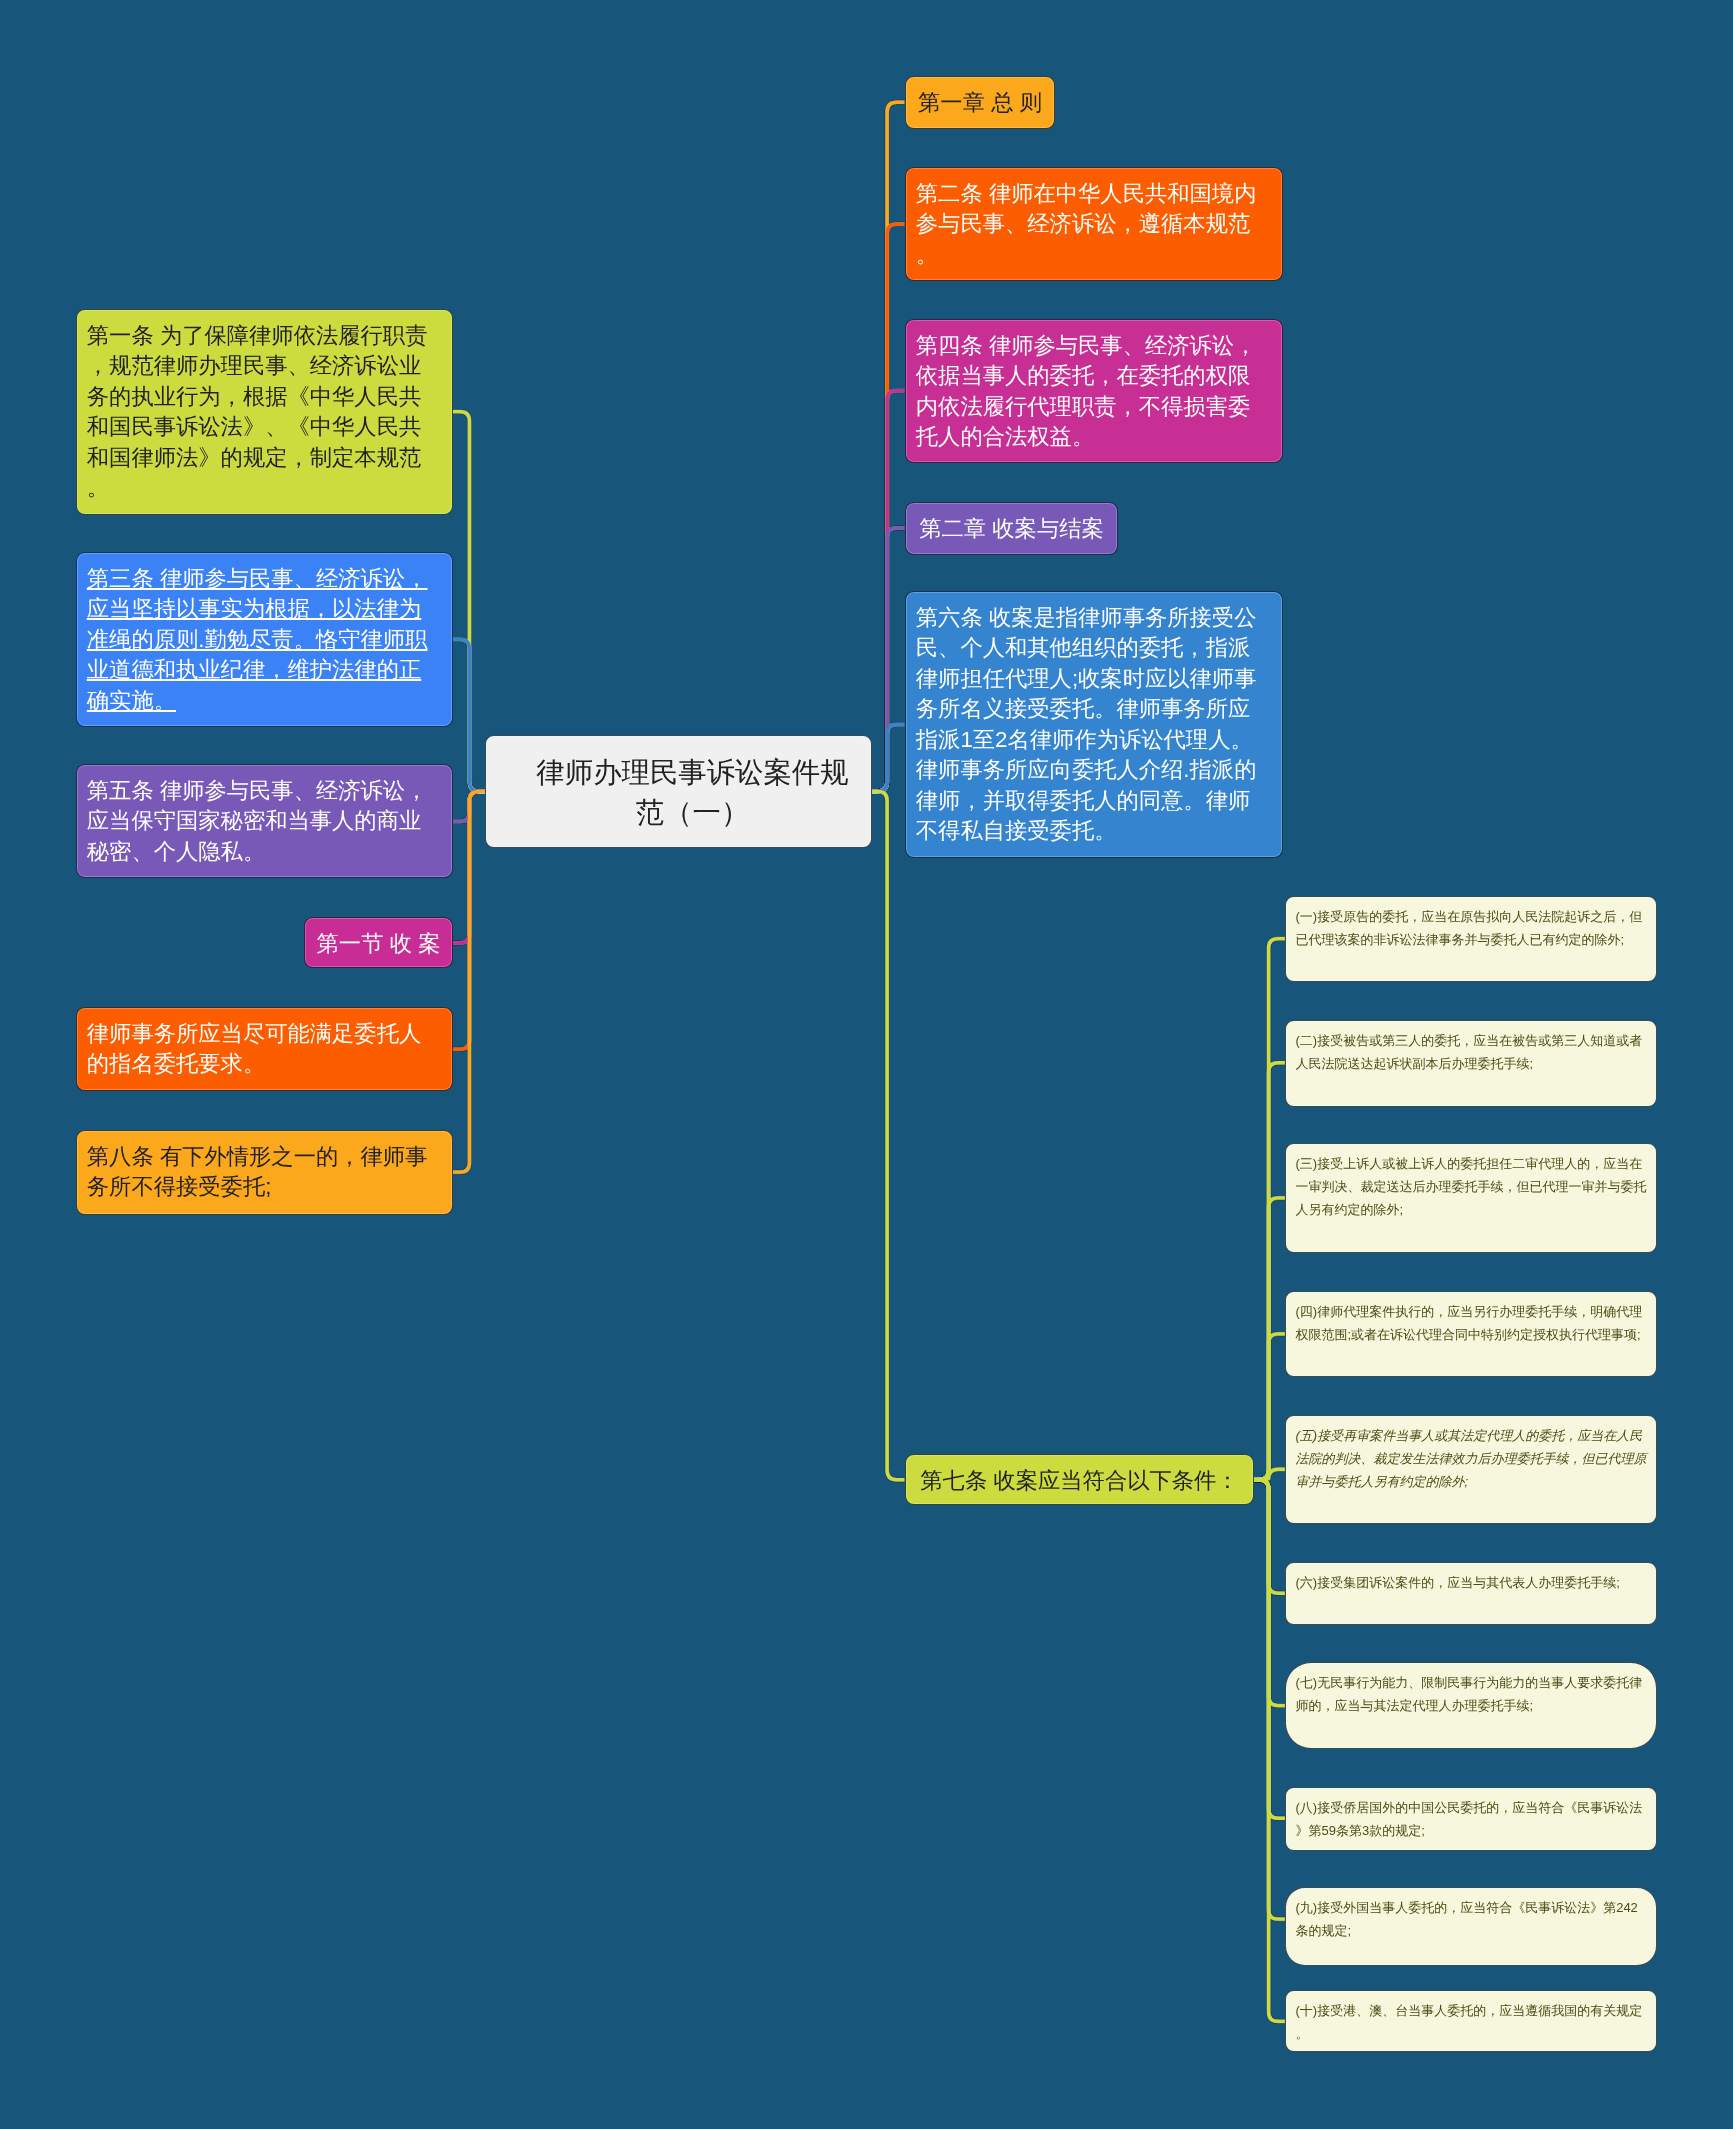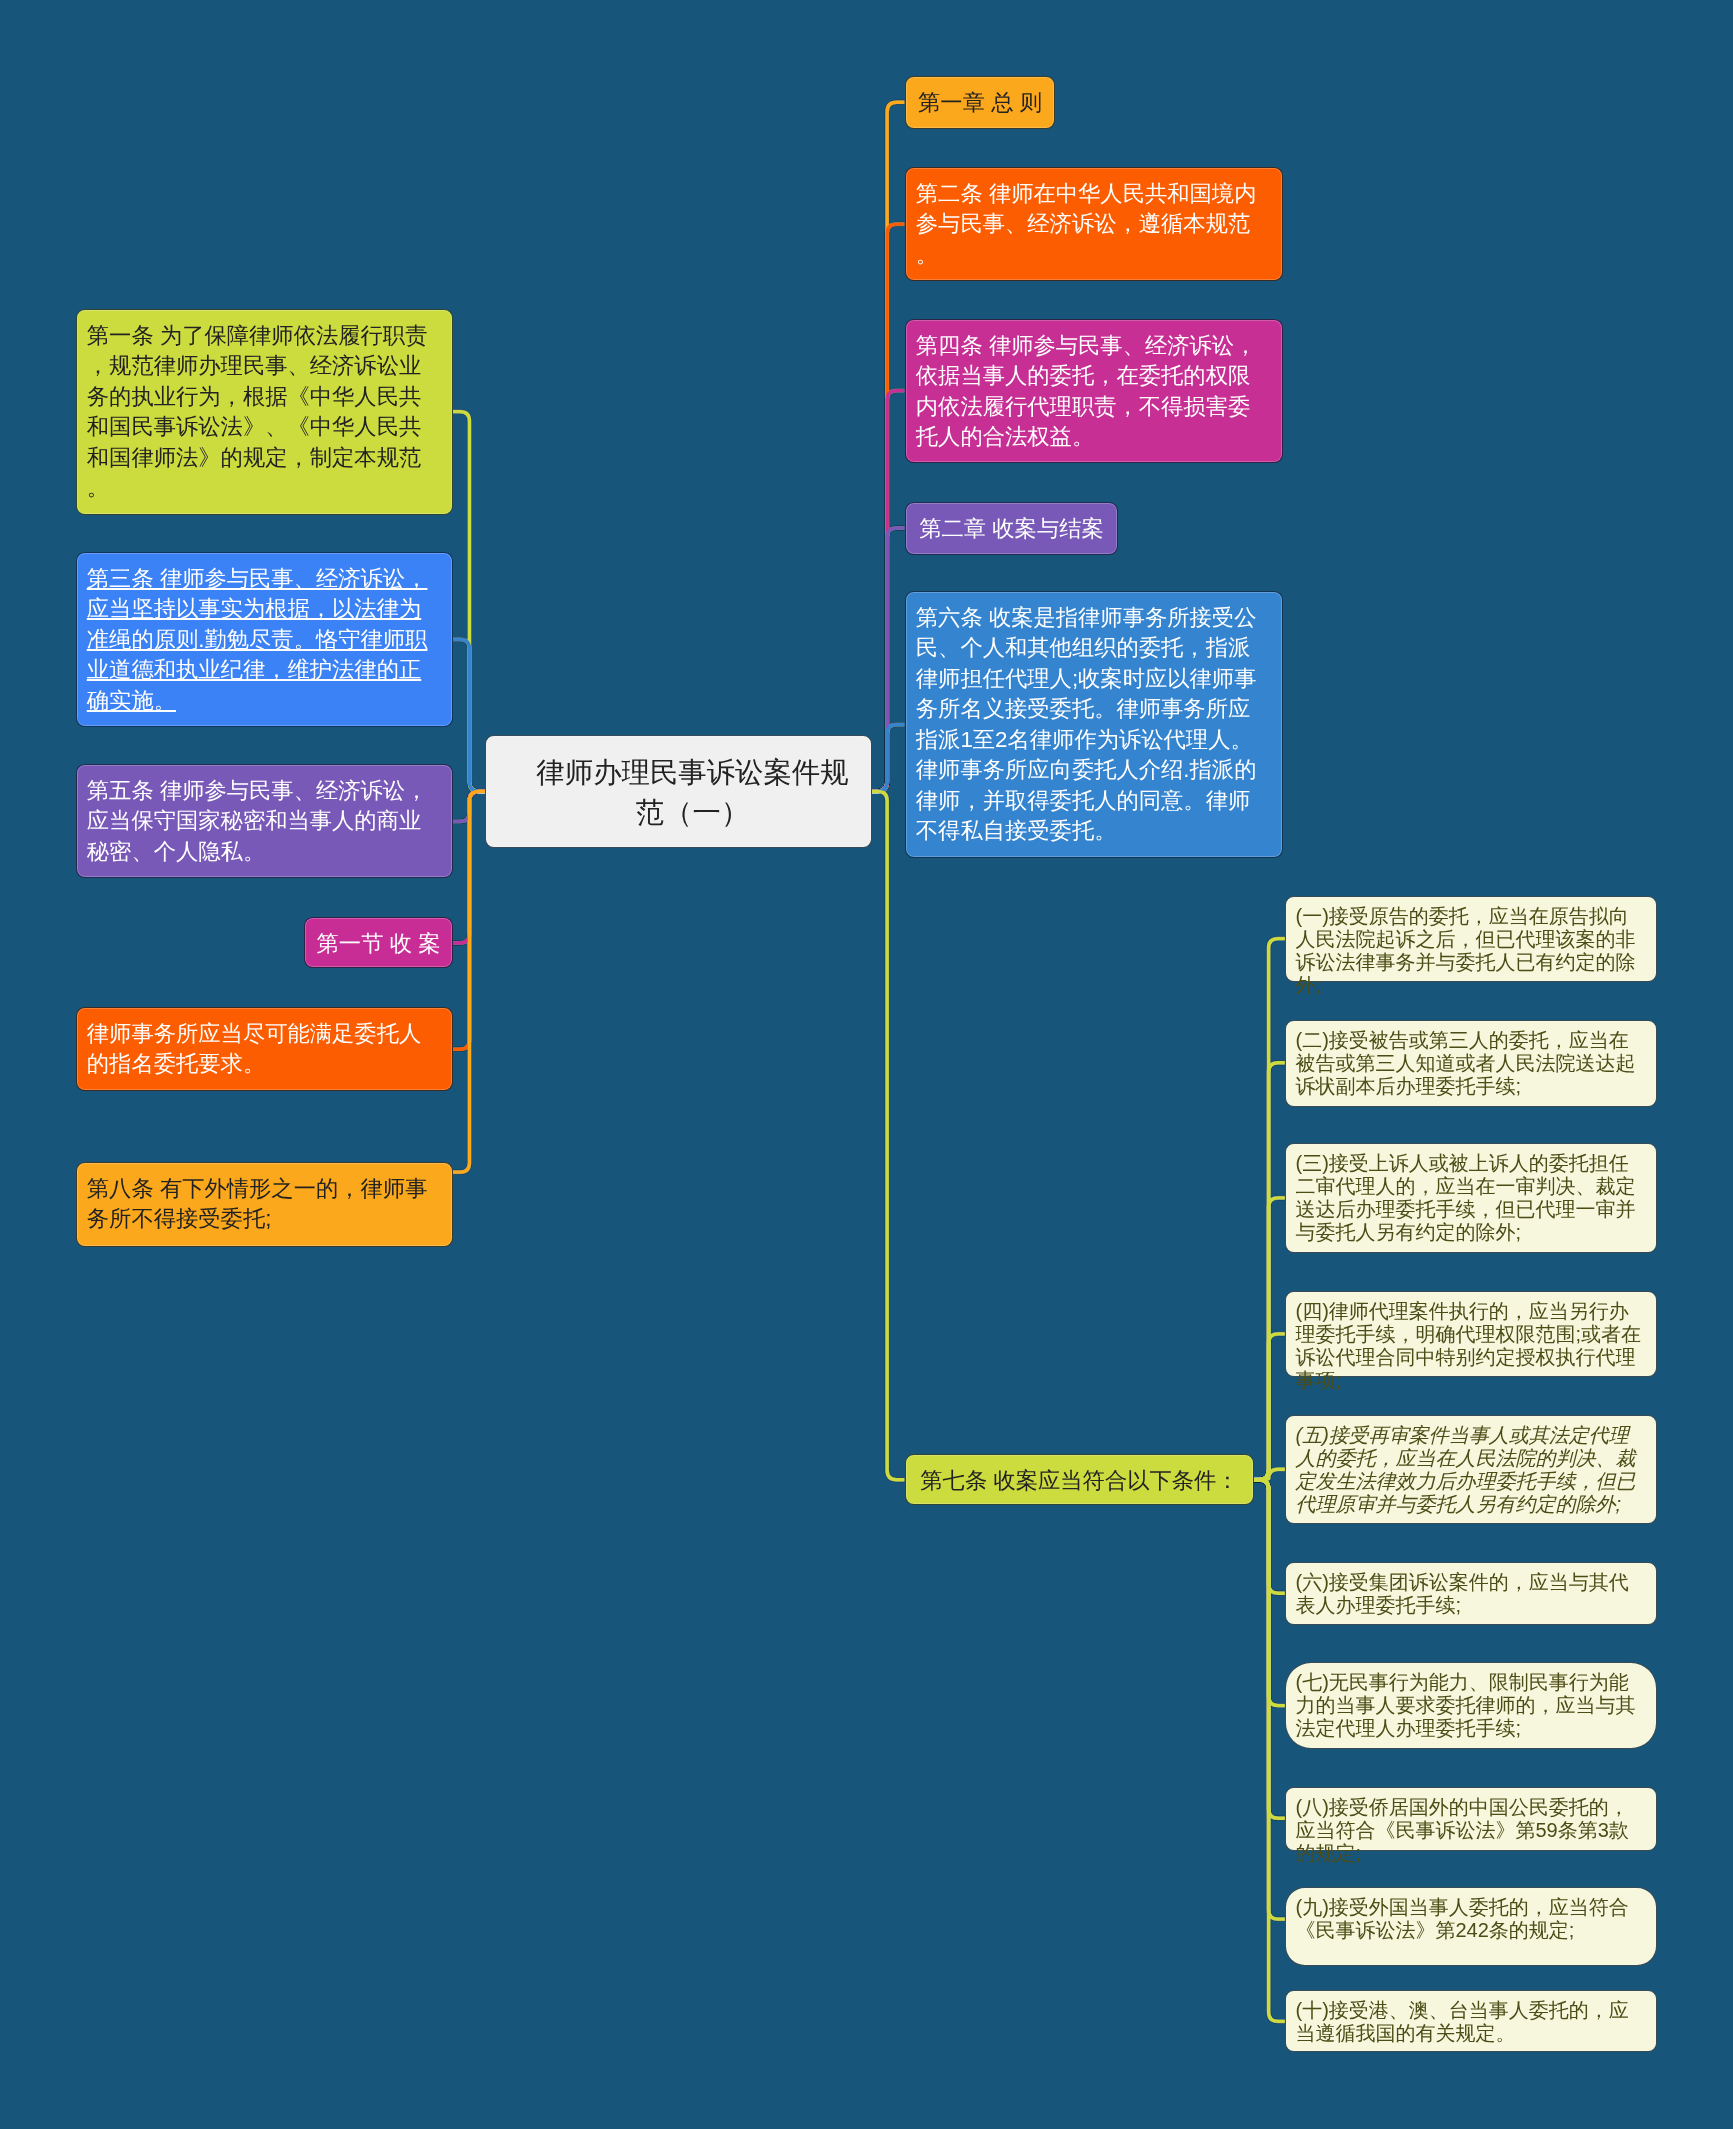--- a/index.html
+++ b/index.html
@@ -10,21 +10,21 @@
   svg.links{position:absolute;left:0;top:0;width:1733px;height:2129px;}
   svg.links .lk{fill:none;stroke-width:5;stroke-linecap:butt;stroke-linejoin:round;}
   svg.links .lk.under{stroke:rgba(8,42,52,.85);stroke-width:7.2;}
   svg.links .lk.mid{stroke:rgba(255,255,255,.40);stroke-width:6.1;}
   .node{position:absolute;box-sizing:border-box;border-radius:8.8px;
         border:0.7px solid rgba(8,32,50,.80);
         box-shadow:inset 0 0 0 1px rgba(255,255,255,.22);}
   .node .t{display:block;position:relative;}
   .mnode,.rnode{padding:10.5px 9.8px;font-size:22.3px;line-height:30.5px;letter-spacing:0;line-break:anywhere;}
   .mnode.center .t,.rnode.center .t{text-align:center;}
-  .lnode{padding:7.8px 9.5px;font-size:20px;line-height:23px;line-break:anywhere;background:#F6F7DC;color:#4C4C16;}
+  .lnode{padding:7.8px 9.5px;font-size:13px;line-height:23px;line-break:anywhere;background:#F6F7DC;color:#4C4C16;}
   .root{background:#F0F0F0;color:#222222;font-size:28.4px;line-height:40px;
         padding:15.6px 15px;text-align:center;}
   .wm{position:absolute;color:rgba(0,0,0,.085);font-weight:400;
       font-family:"Liberation Serif",serif;
       transform:rotate(-26deg);transform-origin:left bottom;white-space:nowrap;
       letter-spacing:0;pointer-events:none;line-height:1;height:0;}
   .wm span{display:inline-block;vertical-align:baseline;}
   .wm-cjk{font-size:46px;}
   .wm-lat{font-size:77px;}
 </style>
@@ -111,21 +111,21 @@
     </div>
   <div class="node mnode" style="left: 76px; top: 764px; width: 377px; height: 114px; background: rgb(121, 89, 184); color: rgb(255, 255, 255);">
       <span class="t">第五条 律师参与民事、经济诉讼，应当保守国家秘密和当事人的商业秘密、个人隐私。</span>
     </div>
   <div class="node mnode center" style="left: 304px; top: 917px; width: 149px; height: 51px; background: rgb(199, 45, 149); color: rgb(255, 255, 255);">
       <span class="t">第一节 收 案</span>
     </div>
   <div class="node mnode" style="left: 76px; top: 1007px; width: 377px; height: 84px; background: rgb(251, 93, 0); color: rgb(255, 255, 255);">
       <span class="t">律师事务所应当尽可能满足委托人的指名委托要求。</span>
     </div>
-  <div class="node mnode" style="left: 76px; top: 1130px; width: 377px; height: 85px; background: rgb(252, 168, 28); color: rgb(34, 34, 34); margin-top: 32px;">
+  <div class="node mnode" style="left: 76px; top: 1130px; width: 377px; height: 85px; background: rgb(252, 168, 28); color: rgb(34, 34, 34);">
       <span class="t">第八条 有下外情形之一的，律师事务所不得接受委托;</span>
     </div>
   <div class="node rnode center" style="left: 905px; top: 76px; width: 150px; height: 53px; background: rgb(252, 168, 28); color: rgb(34, 34, 34);">
       <span class="t">第一章 总 则</span>
     </div>
   <div class="node rnode" style="left: 905px; top: 319px; width: 378px; height: 144px; background: rgb(200, 47, 149); color: rgb(255, 255, 255);">
       <span class="t">第四条 律师参与民事、经济诉讼，依据当事人的委托，在委托的权限内依法履行代理职责，不得损害委托人的合法权益。</span>
     </div>
   <div class="node rnode" style="left: 905px; top: 167px; width: 378px; height: 114px; background: rgb(251, 93, 0); color: rgb(255, 255, 255);">
       <span class="t">第二条 律师在中华人民共和国境内参与民事、经济诉讼，遵循本规范。</span>

